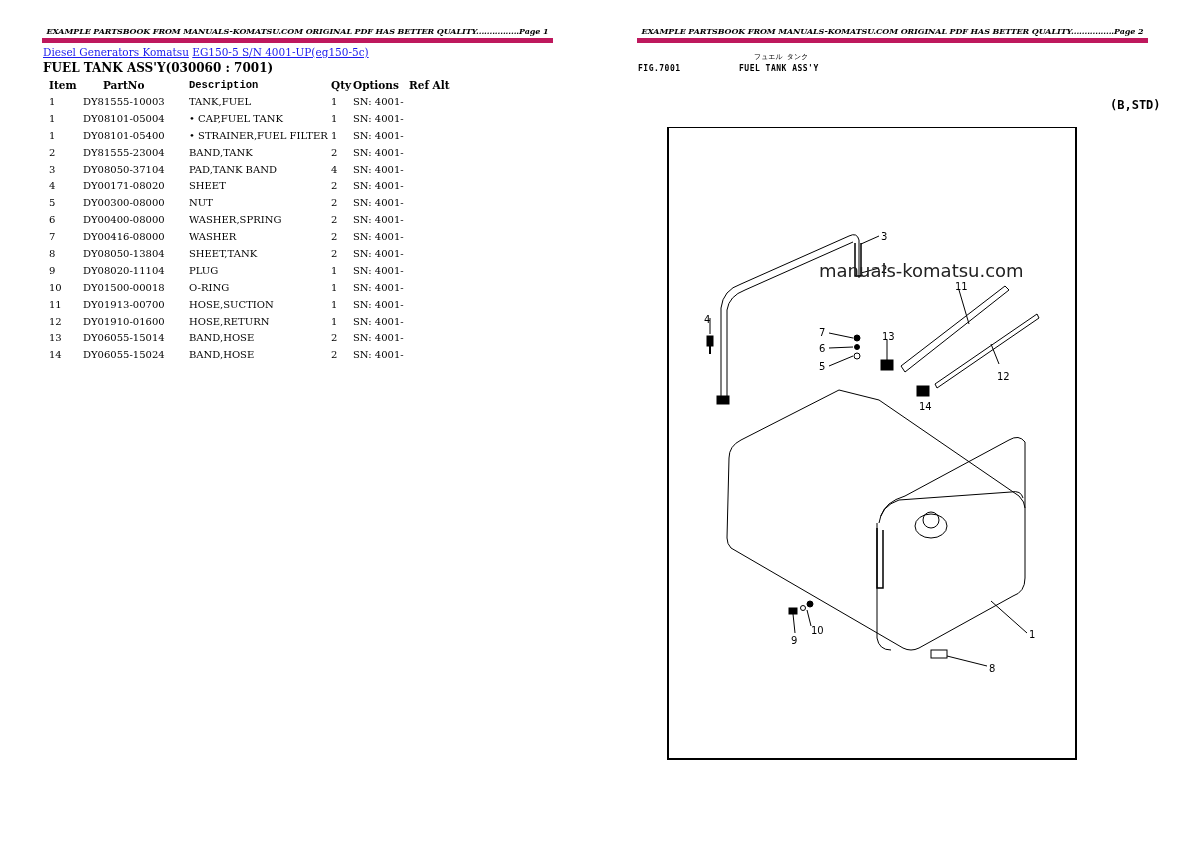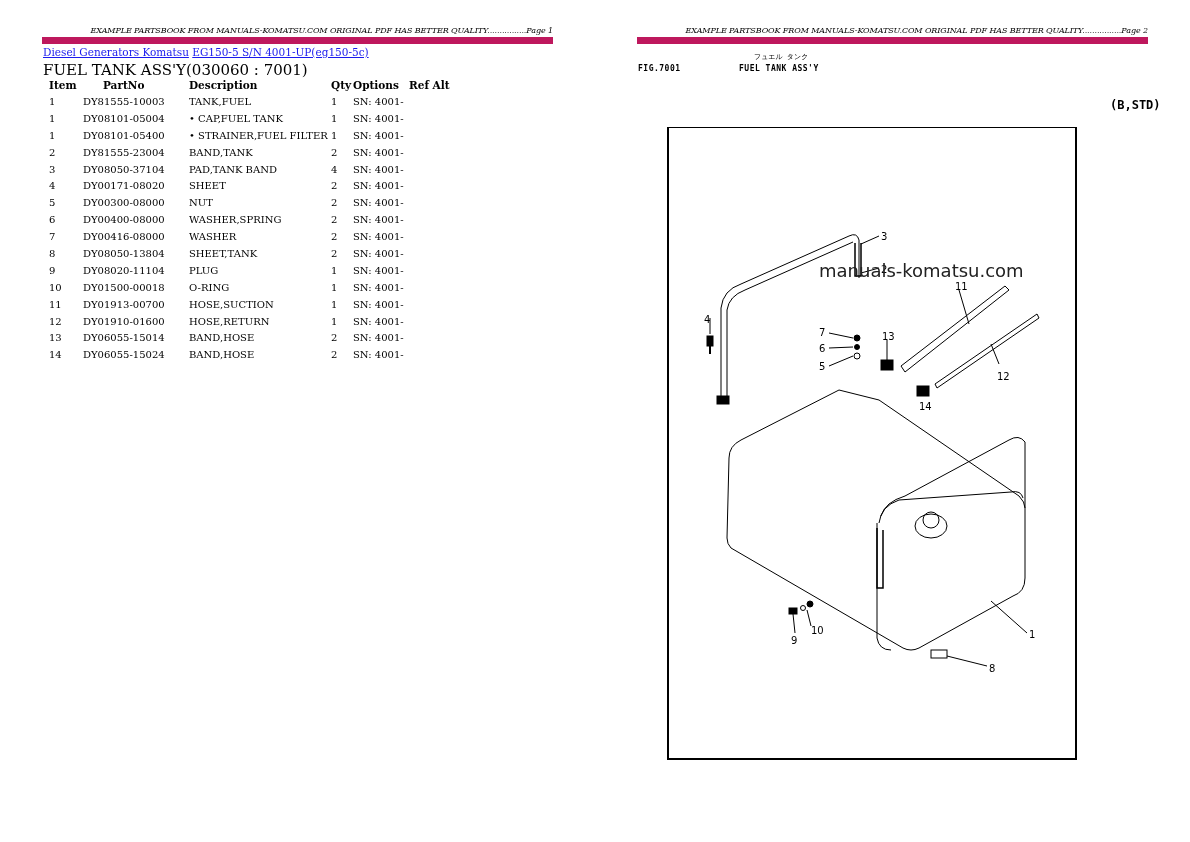--- a/index.html
+++ b/index.html
@@ -1,35 +1,35 @@
 <!DOCTYPE html>
 <html><head>
 <meta charset="utf-8">
 <style>
   html, body { margin: 0; padding: 0; background: #ffffff; }
   body { width: 1190px; height: 842px; position: relative; overflow: hidden; font-family: "DejaVu Serif", serif; color: #000; }
   .page { position: absolute; top: 0; height: 842px; }
   .page1 { left: 0; width: 595px; }
   .page2 { left: 595px; width: 595px; }
-  .hdr { position: absolute; top: 26px; font-family: "DejaVu Serif", serif; font-weight: normal; font-style: italic; font-size: 8px; letter-spacing: -0.1px; text-align: right; white-space: nowrap; border-bottom: 7px solid #be185d; padding-bottom: 2px; }
+  .hdr { position: absolute; top: 26px; font-family: "DejaVu Serif", serif; font-weight: bold; font-style: italic; font-size: 8px; letter-spacing: -0.1px; text-align: center; white-space: nowrap; border-bottom: 5px solid #be185d; padding-bottom: 2px; }
   .page1 .hdr { left: 42px; width: 511px; }
   .page2 .hdr { left: 42px; width: 511px; }
   .crumbs { position: absolute; left: 43px; top: 46px; font-size: 10.5px; white-space: nowrap; }
   .crumbs a { color: #1a1aee; text-decoration: underline; }
-  .subtitle { position: absolute; left: 43px; top: 61px; font-size: 15px; white-space: nowrap; }
+  .subtitle { position: absolute; left: 43px; top: 61px; font-size: 12px; white-space: nowrap; font-weight: bold; }
   table.parts { position: absolute; left: 43px; top: 76px; border-collapse: collapse; font-size: 10px; }
   table.parts th { font-weight: bold; text-align: left; padding: 0; height: 17px; white-space: nowrap; font-size: 10.5px; }
   table.parts td { padding: 0; height: 16.9px; white-space: nowrap; vertical-align: middle; }
   .c-item { width: 34px; padding-left: 6px !important; }
   .c-part { width: 86px; }
   .c-desc { width: 139px; }
   .c-qty { width: 22px; padding-left: 3px !important; }
   .c-opt { width: 52px; margin-left: 8px; }
   .c-ref { width: 40px; }
-  th.c-desc { text-align: left; }
+  th.c-desc { text-align: left; font-family: Liberation Mono, monospace; }
   .fig-jp { position: absolute; left: 138px; top: 52px; font-family: Liberation Mono, monospace; font-size: 7px; margin-left: 21px; }
   .fig-no { position: absolute; left: 43px; top: 64px; font-family: "DejaVu Sans Mono", monospace; font-size: 8px; font-weight: bold; letter-spacing: 0.5px; }
   .fig-title { position: absolute; left: 138px; top: 64px; font-family: "DejaVu Sans Mono", monospace; font-size: 8px; font-weight: bold; letter-spacing: 0.5px; margin-left: 6px; }
   .fig-var { position: absolute; left: 515px; top: 98px; font-family: "DejaVu Sans Mono", monospace; font-size: 12px; font-weight: bold; }
   .drawing { position: absolute; left: 72px; top: 127px; width: 410px; height: 633px; border-left: 2px solid #000; border-right: 2px solid #000; border-top: 1.5px solid #000; border-bottom: 2px solid #000; box-sizing: border-box; }
   .drawing svg { position: absolute; left: 0; top: 0; }
   .watermark { position: absolute; left: 224px; top: 260px; font-family: "DejaVu Sans", sans-serif; font-size: 18px; color: #222; white-space: nowrap; }
   .callout { font-family: "DejaVu Sans", sans-serif; font-size: 10px; fill: #000; }
 </style>
 </head>

